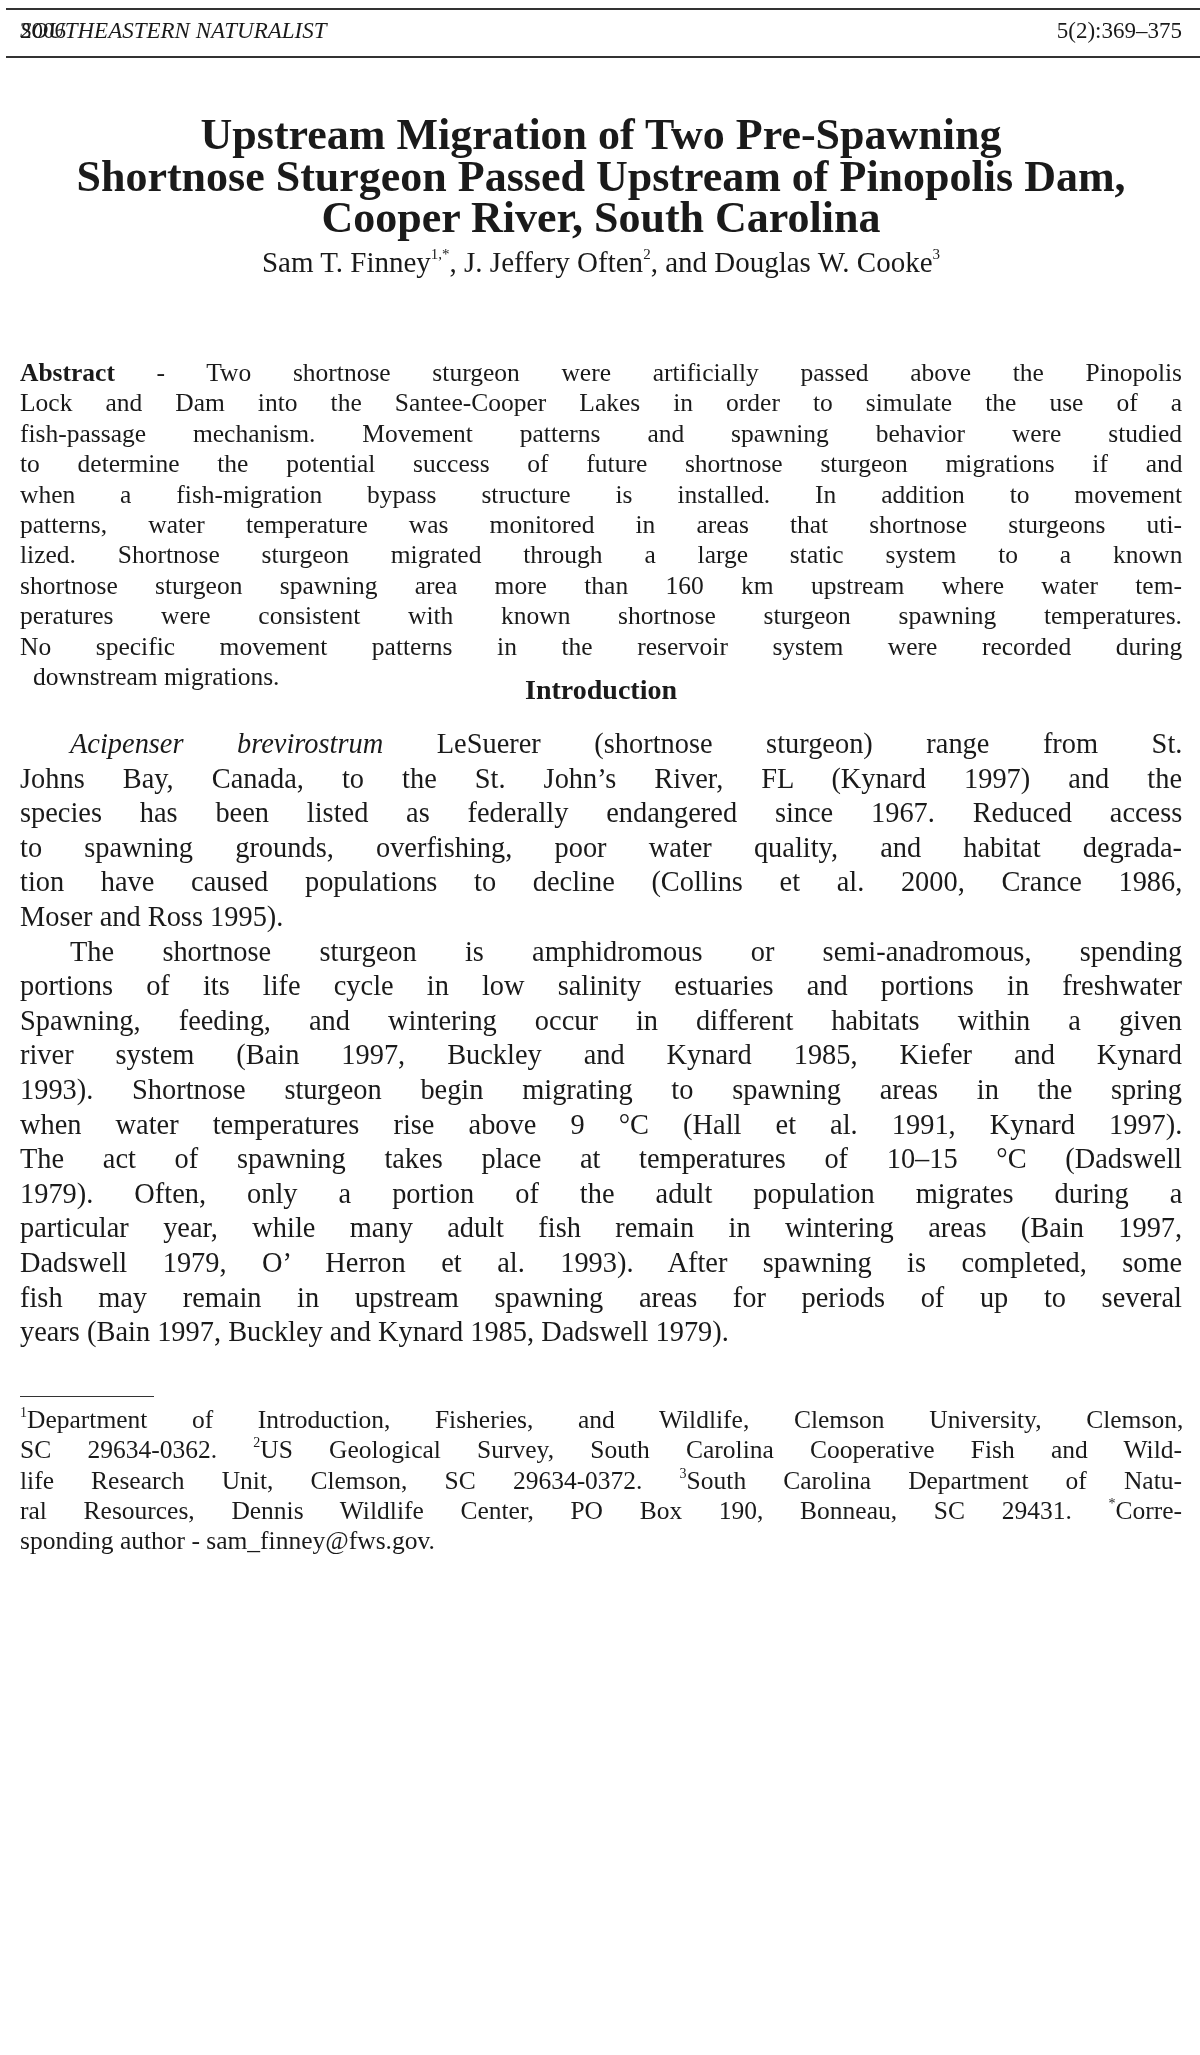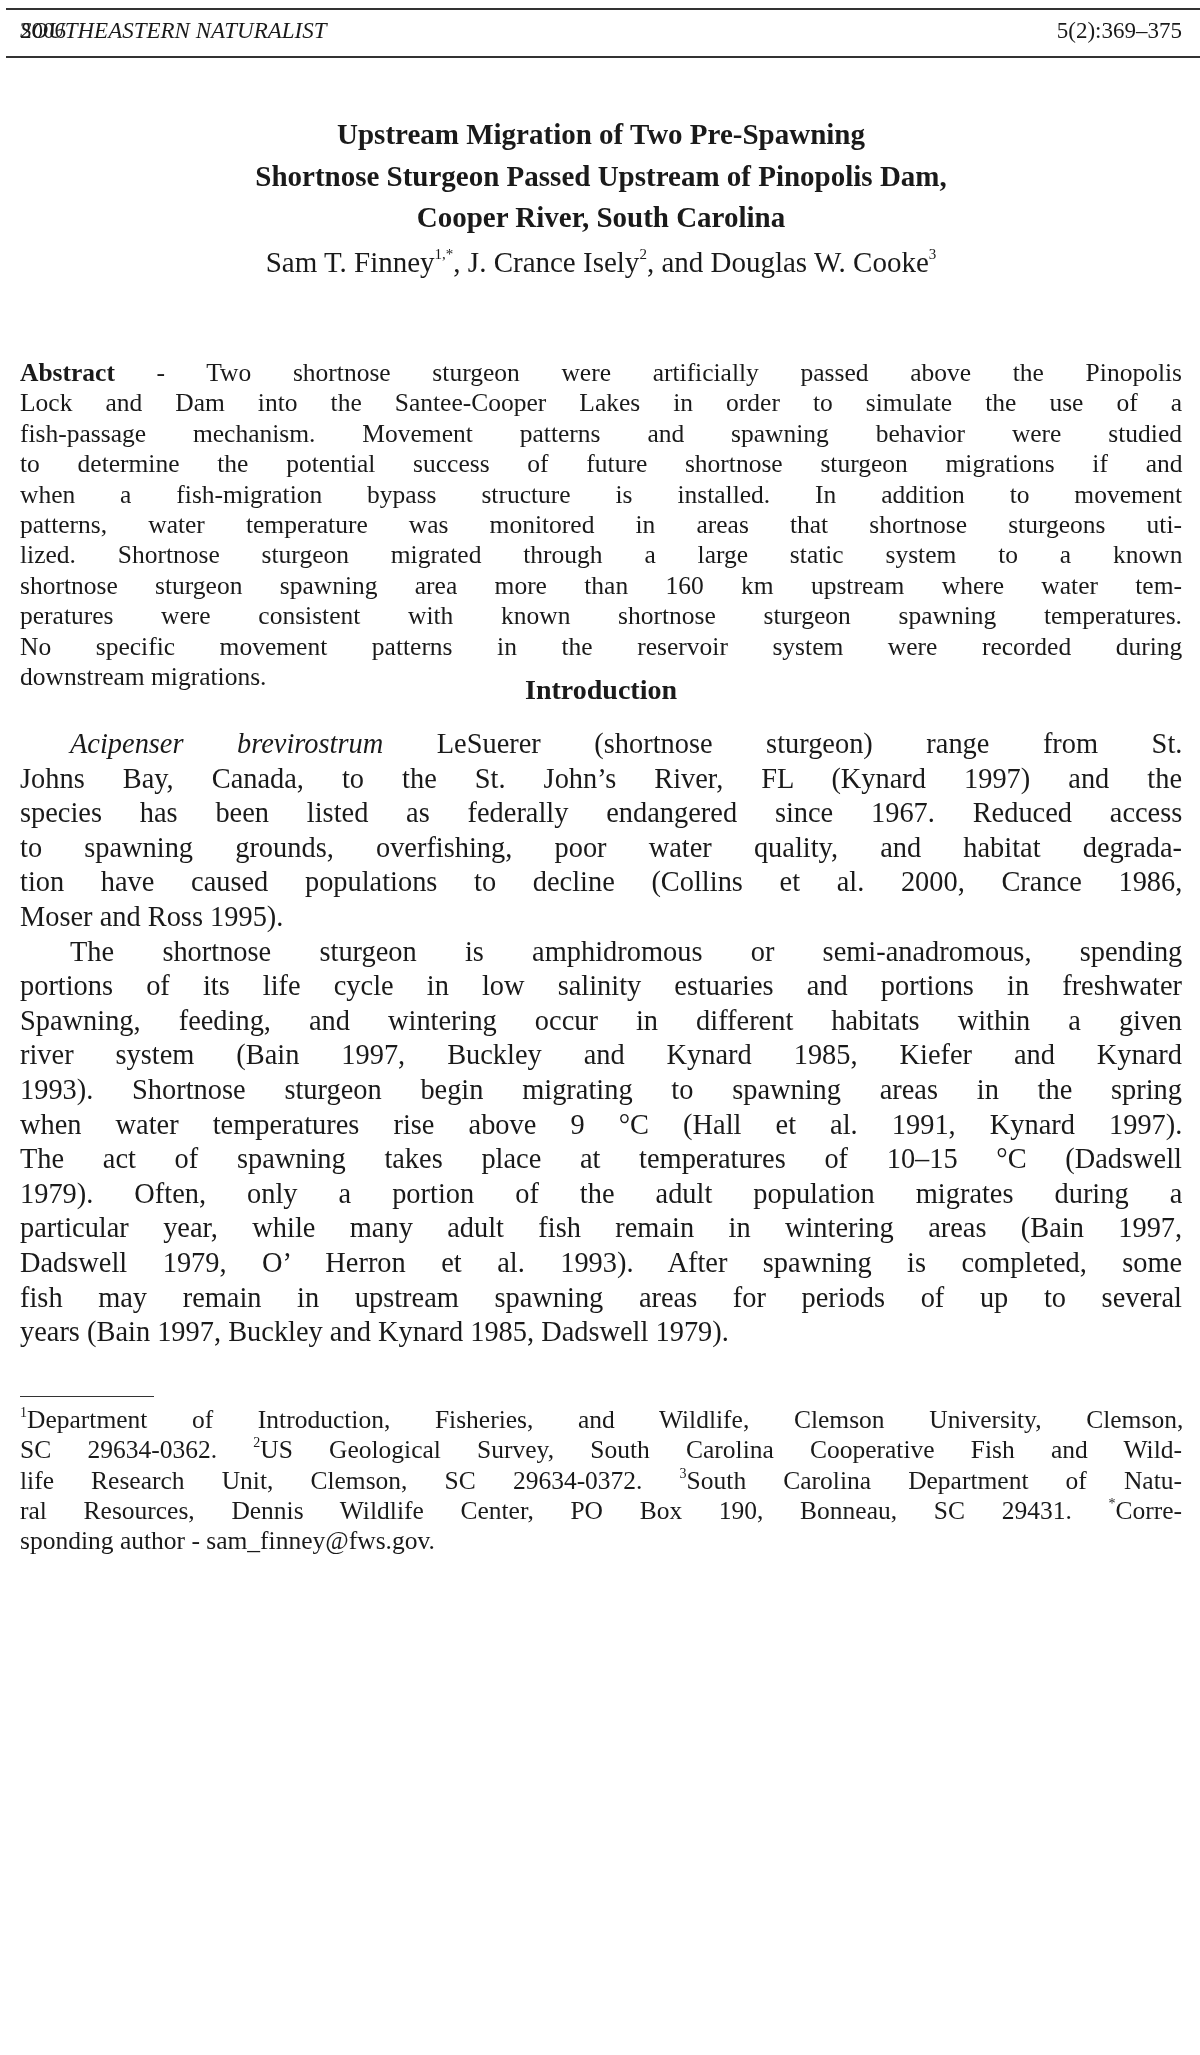--- a/index.html
+++ b/index.html
@@ -5,21 +5,21 @@
   html, body { margin: 0; padding: 0; background: #ffffff; }
   body { width: 1200px; height: 2055px; position: relative; overflow: hidden; color: #1a1a1a; font-family: "Liberation Serif", "DejaVu Serif", serif; }
   .page { position: absolute; left: 20px; top: 0; width: 1162px; }
   .rule { position: absolute; left: 0; width: 1182px; height: 0; border-top: 2px solid #333; }
   .rule.top { top: 8px; left: -14px; width: 1196px; }
   .rule.bottom { top: 56px; left: -14px; width: 1196px; }
   .running-head { position: absolute; top: 18px; left: 0; width: 1162px; font-size: 23px; height: 28px; }
   .running-head .yr { position: absolute; left: 0; }
   .running-head .jn { position: absolute; left: 0; right: 0; text-align: left; font-style: italic; }
   .running-head .vol { position: absolute; right: 0; }
-  .title { position: absolute; top: 114px; left: 0; width: 1162px; text-align: center; font-weight: bold; font-size: 29px; line-height: 41.5px; }
+  .title { position: absolute; top: 114px; left: 0; width: 1162px; text-align: center; font-weight: bold; font-size: 44px; line-height: 41.5px; }
   .title div { white-space: nowrap; }
   .authors { position: absolute; top: 244px; left: 0; width: 1162px; text-align: center; font-size: 29px; line-height: 36px; white-space: nowrap; }
   .authors sup { font-size: 15px; vertical-align: 13px; line-height: 0; }
   .abstract { position: absolute; top: 310px; left: 0; width: 1162px; font-size: 25.5px; line-height: 30.4px; text-align: justify; }
   .abstract .label { font-weight: bold; }
   .section-head { position: absolute; top: 672px; left: 0; width: 1162px; text-align: center; font-weight: bold; font-size: 28px; line-height: 36px; }
   .body { position: absolute; top: 727px; left: 0; width: 1162px; font-size: 28.4px; line-height: 34.6px; text-align: justify; }
   .body em { font-style: italic; }
   .fn-rule { position: absolute; top: 1396px; left: 0; width: 134px; border-top: 1.5px solid #333; }
   .footnotes { position: absolute; top: 1405px; left: 0; width: 1162px; font-size: 25.5px; line-height: 30.3px; text-align: justify; }
@@ -39,35 +39,35 @@
   </div>
   <div class="rule bottom"></div>
 
   <div class="title">
     <div>Upstream Migration of Two Pre-Spawning</div>
     <div>Shortnose Sturgeon Passed Upstream of Pinopolis Dam,</div>
     <div>Cooper River, South Carolina</div>
   </div>
 
   <div class="authors">
-    <span>Sam T. Finney</span><sup>1,*</sup><span>, </span><span>J. Crance Isely</span><sup>2</sup><span>, and </span><span>Douglas W. Cooke</span><sup>3</sup>
+    <span>Sam T. Finney</span><sup>1,*</sup><span>, </span><span>J. Jeffery Often</span><sup>2</sup><span>, and </span><span>Douglas W. Cooke</span><sup>3</sup>
   </div>
 
   <div class="abstract">
     <span class="line" style="display: block; white-space: nowrap; word-spacing: 35.3px; margin-top: 48px;"><span class="label">Abstract</span> <span>- Two shortnose sturgeon were artificially passed above the Pinopolis</span></span>
     <span class="line" style="display: block; white-space: nowrap; word-spacing: 26.6429px;">Lock and Dam into the Santee-Cooper Lakes in order to simulate the use of a</span>
     <span class="line" style="display: block; white-space: nowrap; word-spacing: 40.5px;">fish-passage mechanism. Movement patterns and spawning behavior were studied</span>
     <span class="line" style="display: block; white-space: nowrap; word-spacing: 31.3636px;">to determine the potential success of future shortnose sturgeon migrations if and</span>
     <span class="line" style="display: block; white-space: nowrap; word-spacing: 38.5px;">when a fish-migration bypass structure is installed. In addition to movement</span>
     <span class="line" style="display: block; white-space: nowrap; word-spacing: 34.7px;">patterns, water temperature was monitored in areas that shortnose sturgeons uti-</span>
     <span class="line" style="display: block; white-space: nowrap; word-spacing: 35.4545px;">lized. Shortnose sturgeon migrated through a large static system to a known</span>
     <span class="line" style="display: block; white-space: nowrap; word-spacing: 30.9091px;">shortnose sturgeon spawning area more than 160 km upstream where water tem-</span>
     <span class="line" style="display: block; white-space: nowrap; word-spacing: 41.25px;">peratures were consistent with known shortnose sturgeon spawning temperatures.</span>
     <span class="line" style="display: block; white-space: nowrap; word-spacing: 38.2px;">No specific movement patterns in the reservoir system were recorded during</span>
-    <span class="line last" style="display: block; white-space: nowrap; text-align: left;">downstream migrations.</span>
+    <span class="line last" style="display: block; white-space: nowrap; text-align: left; margin-left: 13px;">downstream migrations.</span>
   </div>
 
   <div class="section-head">Introduction</div>
 
   <div class="body">
     <span class="line" style="padding-left: 50px; display: block; white-space: nowrap; word-spacing: 46.4286px;"><em>Acipenser brevirostrum</em><span> LeSuerer (shortnose sturgeon) range from St.</span></span>
     <span class="line" style="display: block; white-space: nowrap; word-spacing: 30.9167px;">Johns Bay, Canada, to the St. John’s River, FL (Kynard 1997) and the</span>
     <span class="line" style="display: block; white-space: nowrap; word-spacing: 30.7px;">species has been listed as federally endangered since 1967. Reduced access</span>
     <span class="line" style="display: block; white-space: nowrap; word-spacing: 35px;">to spawning grounds, overfishing, poor water quality, and habitat degrada-</span>
     <span class="line" style="display: block; white-space: nowrap; word-spacing: 29.5455px;">tion have caused populations to decline (Collins et al. 2000, Crance 1986,</span>

